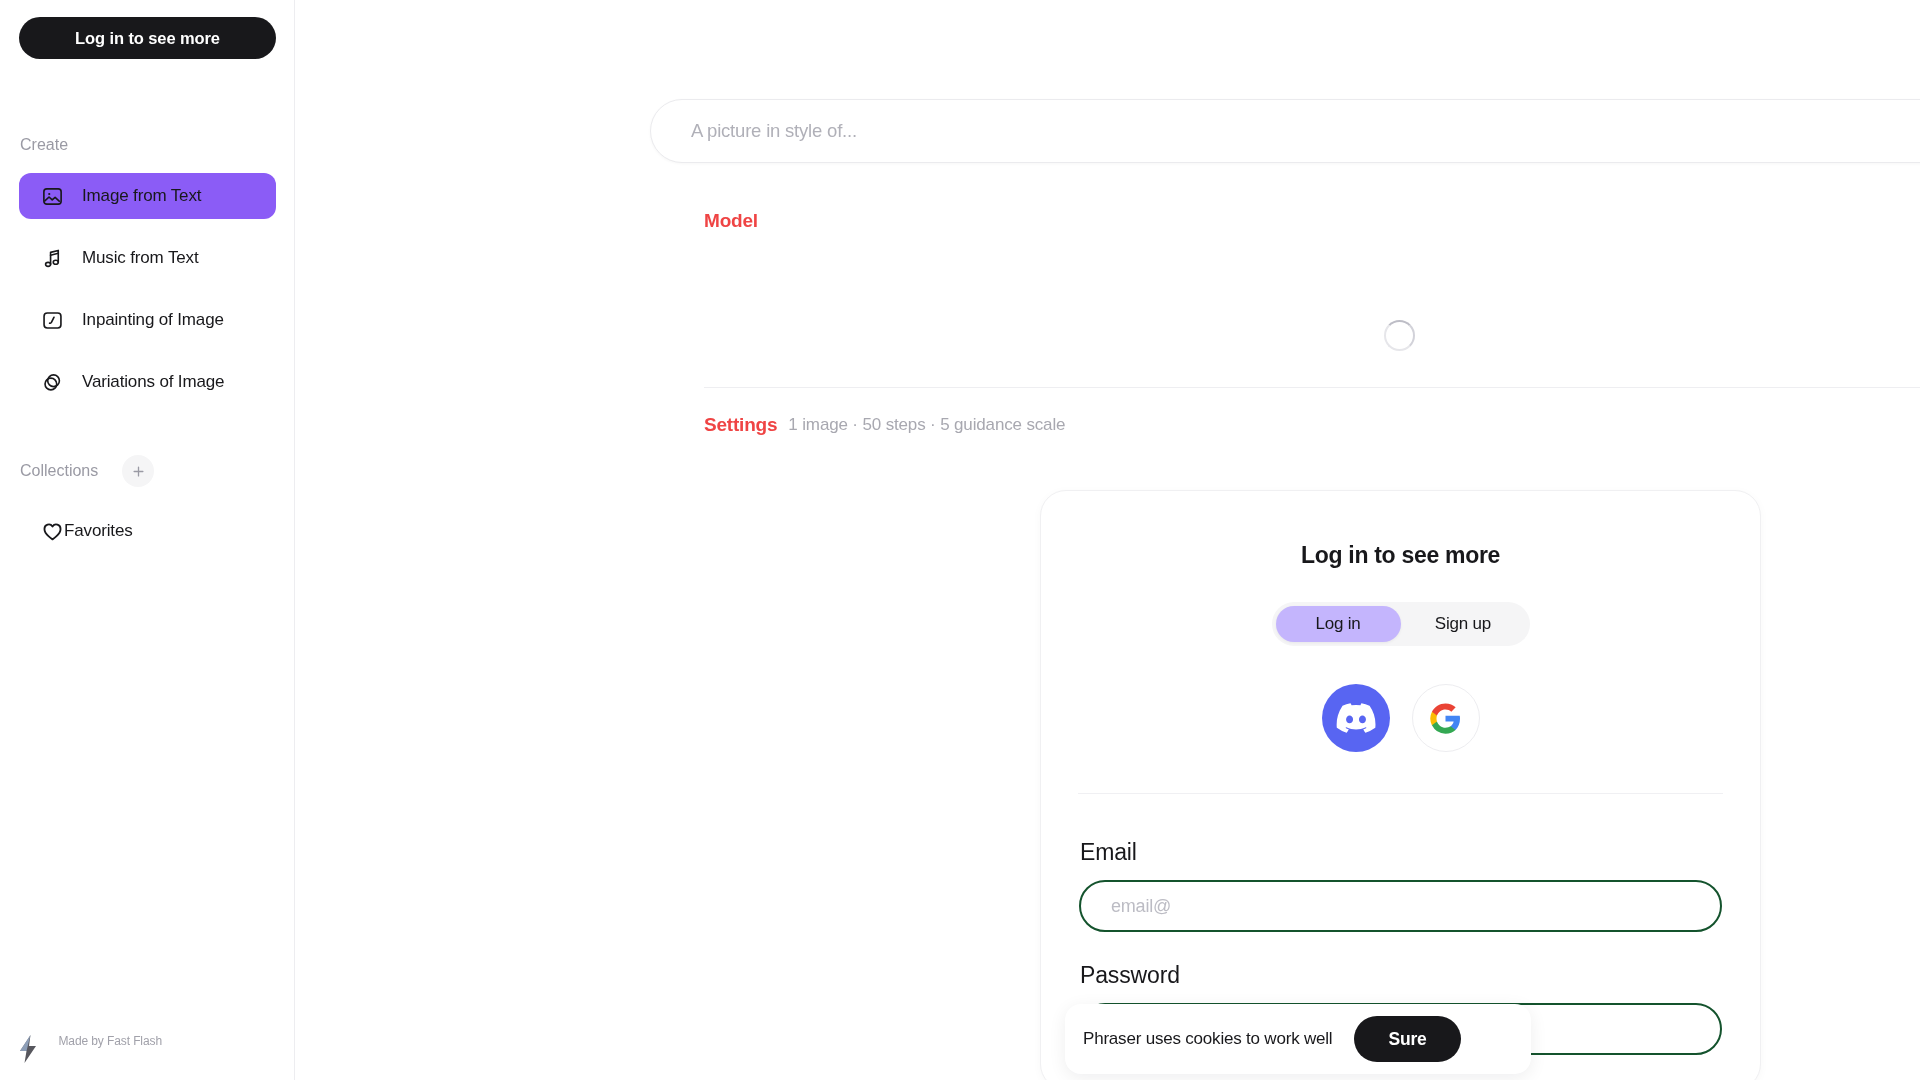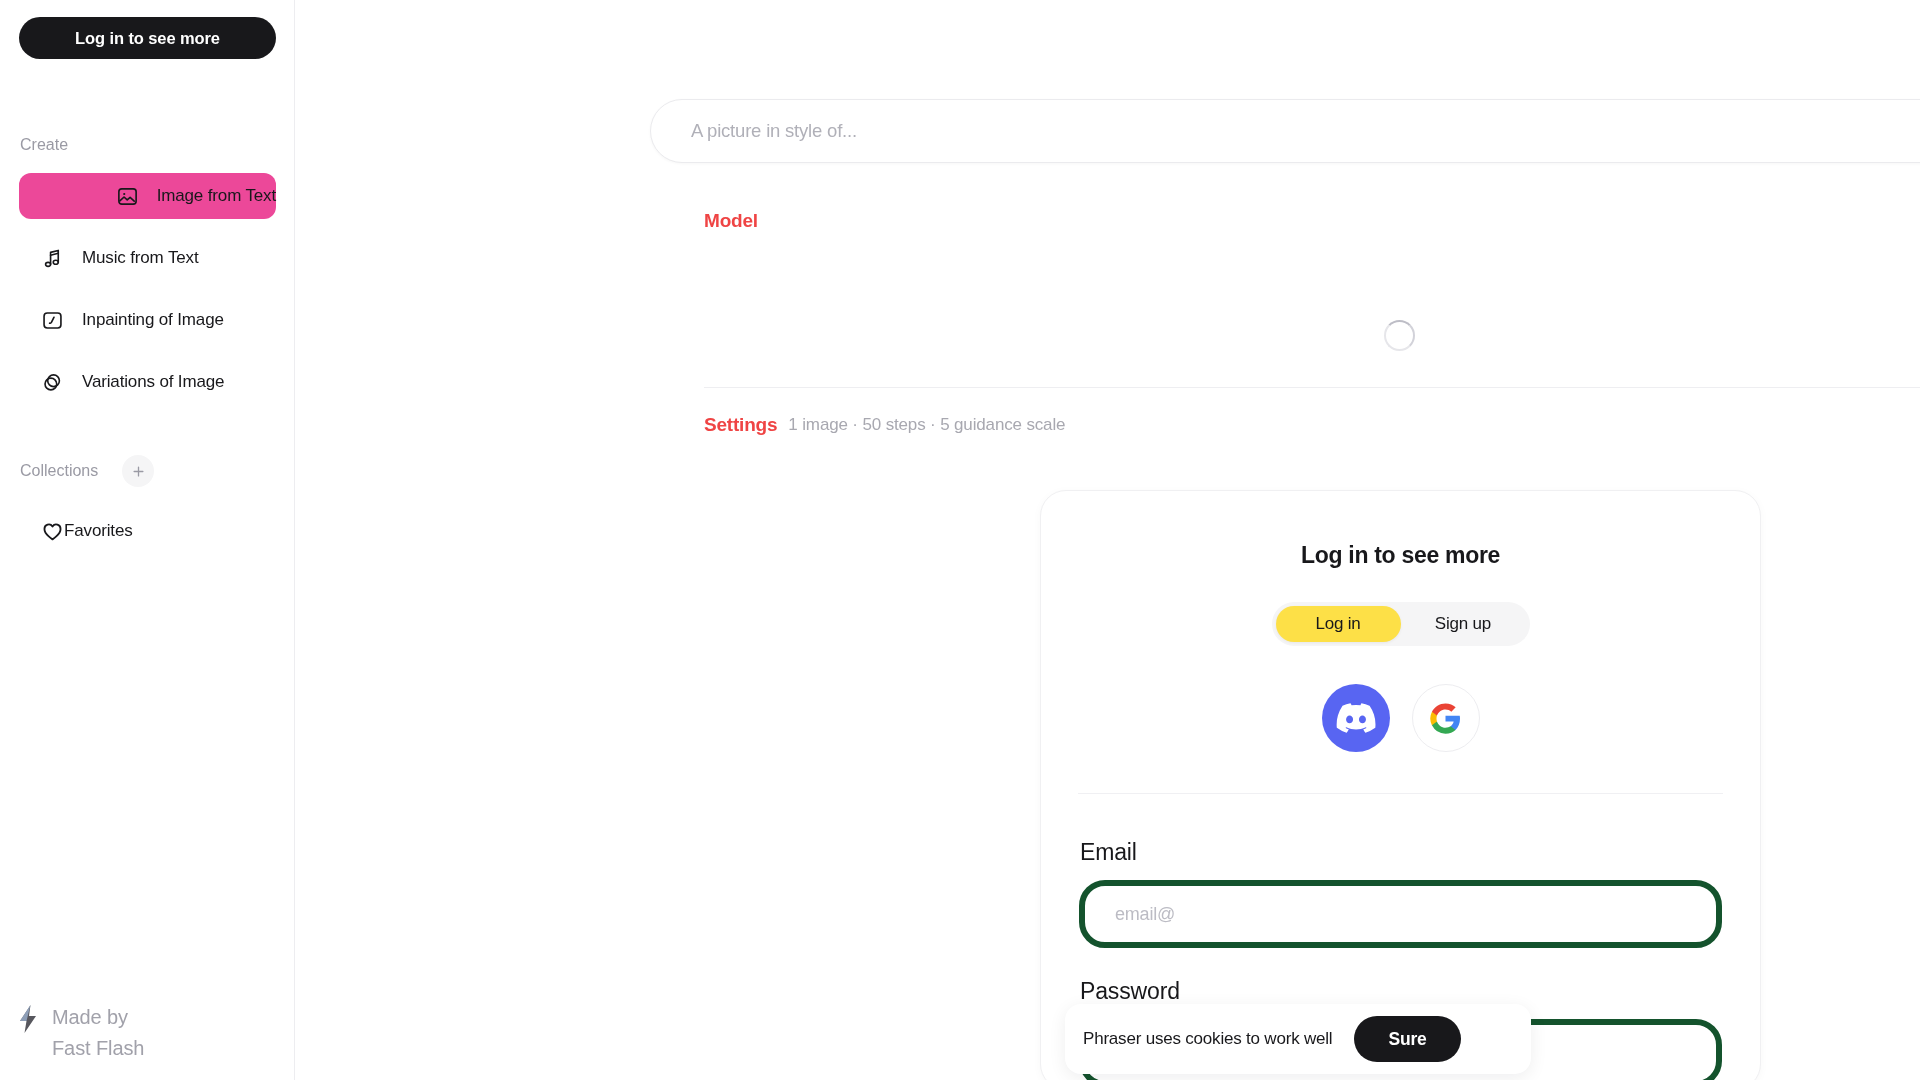--- a/index.html
+++ b/index.html
@@ -35,21 +35,21 @@
     font-size: 16px; color: #9a9aa4; font-weight: 400;
   }
   .nav-list { position: absolute; left: 19px; top: 173px; width: 257px; }
   .nav-item {
     display: flex; align-items: center; gap: 18px;
     height: 46px; padding-left: 22px;
     border-radius: 12px; cursor: pointer;
     font-size: 17px; color: #18181b; letter-spacing: -0.15px;
     margin-bottom: 16px;
   }
-  .nav-item.active { background: #ec4899; justify-content: flex-end; }
+  .nav-item.active { background: #8b5cf6; }
   .nav-ico { width: 23px; height: 23px; display: block; flex: 0 0 23px; }
   .nav-ico svg { display: block; width: 23px; height: 23px; }
 
   .collections-row {
     position: absolute; left: 20px; top: 455px;
     display: flex; align-items: center; gap: 24px;
   }
   .collections-row .sec-label2 { font-size: 16px; color: #9a9aa4; position: static; }
   .plus-btn {
     width: 32px; height: 32px; border-radius: 16px;
@@ -65,22 +65,22 @@
     font-size: 17px; cursor: pointer; letter-spacing: -0.15px;
   }
 
   .made-by {
     position: absolute; left: 16px; bottom: 16px;
     display: flex; align-items: flex-start; gap: 12px;
     width: 200px;
   }
   .made-by .bolt { width: 24px; height: 30px; flex: 0 0 24px; margin-top: 2px; }
   .made-by .mb-text {
-    font-size: 20px; color: #a1a1aa; line-height: 1.55;
-    letter-spacing: -0.1px; width: 110px;
+    font-size: 12px; color: #a1a1aa; line-height: 1.55;
+    letter-spacing: -0.1px; width: 110px; text-align: right;
   }
 
   
   .main { position: relative; flex: 1 1 auto; height: 1080px; background: #fff; }
 
   .prompt-bar {
     position: absolute; left: 355px; top: 99px;
     width: 1526px; height: 64px;
     background: #fff; border: 1px solid #ebebee;
     border-radius: 32px;
@@ -141,21 +141,21 @@
     background: #f5f5f6; border-radius: 22px;
     display: flex; align-items: center; padding: 4px;
   }
   .seg-opt {
     flex: 1 1 0; height: 36px; border-radius: 18px;
     display: flex; align-items: center; justify-content: center;
     font-size: 17px; letter-spacing: -0.2px; color: #18181b;
     cursor: pointer; border: none; background: transparent;
     font-family: "Liberation Sans", sans-serif;
   }
-  .seg-opt.on { background: #fde047; box-shadow: 0 1px 3px rgba(17,17,26,0.06); }
+  .seg-opt.on { background: #c4b5fd; box-shadow: 0 1px 3px rgba(17,17,26,0.06); }
 
   .social-row {
     margin-top: 38px; display: flex; justify-content: center;
     align-items: center; gap: 22px;
   }
   .social-btn {
     width: 68px; height: 68px; border-radius: 34px;
     display: flex; align-items: center; justify-content: center;
     cursor: pointer; border: none; padding: 0;
   }
@@ -164,22 +164,22 @@
   .social-btn svg { display: block; }
 
   .card-divider {
     margin: 41px auto 0; width: 645px; height: 1px; background: #f0f0f3;
   }
   .field { margin: 45px auto 0; width: 643px; }
   .field-label {
     font-size: 23px; letter-spacing: -0.15px; color: #18181b; margin-left: 1px;
   }
   .field-input {
-    margin-top: 14px; width: 643px; height: 68px;
-    border: 6px solid #14532d; border-radius: 26px;
+    margin-top: 14px; width: 643px; height: 52px;
+    border: 2px solid #14532d; border-radius: 26px;
     background: #fff; outline: none;
     font-family: "Liberation Sans", sans-serif;
     font-size: 18px; color: #18181b; padding: 0 30px;
     letter-spacing: -0.2px;
   }
   .field-input::placeholder { color: #bcbcc4; }
   .field.pw { margin-top: 30px; }
 
   
   .cookie {

